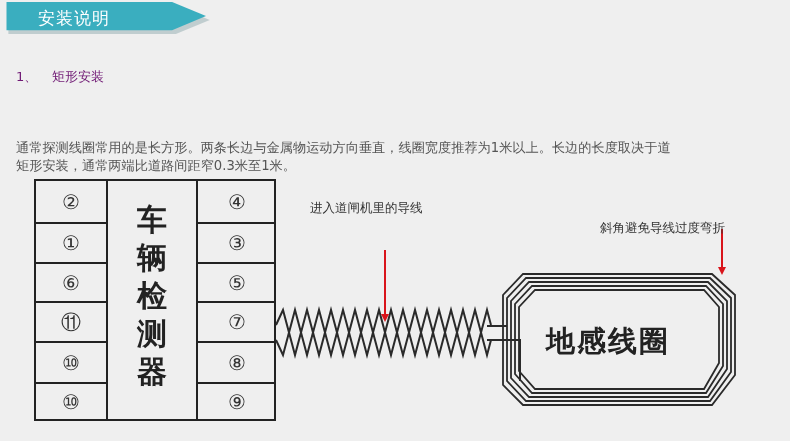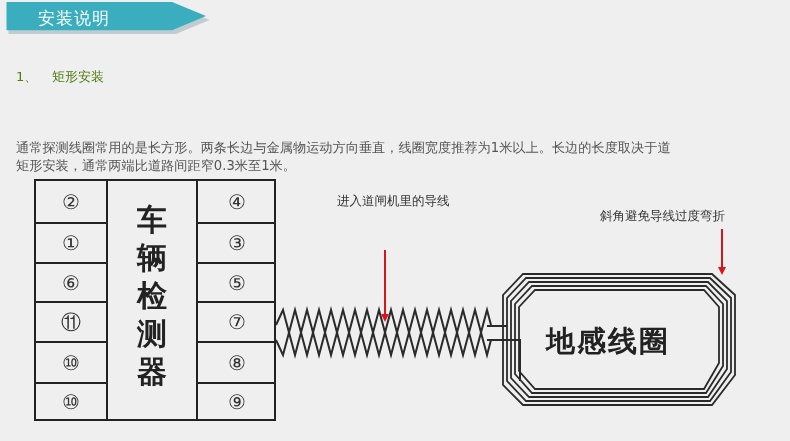--- a/index.html
+++ b/index.html
@@ -14,21 +14,21 @@
       position: absolute; left: 0; top: 0; width: 790px; height: 40px;
     }
     .banner-shape {
       position: absolute; left: 0; top: 2px; width: 220px; height: 32px;
     }
     .banner-title {
       position: absolute; left: 38px; top: 7px;
       font-size: 17px; color: #ffffff; letter-spacing: 1px;
     }
     .section-heading {
-      position: absolute; left: 16px; top: 68px; font-size: 13px; color: #4d7c0f;
+      position: absolute; left: 16px; top: 68px; font-size: 13px; color: #701a75;
     }
     .section-heading .num { display: inline-block; width: 36px; }
     .body-text {
       position: absolute; left: 16px; top: 103px; width: 770px;
       font-size: 13.2px; line-height: 18px; color: #555; margin-top: 36px;
     }
     .detector-table {
       position: absolute; left: 34px; top: 179px; width: 242px; height: 242px;
       border: 2px solid #222; box-sizing: border-box;
     }
@@ -125,19 +125,19 @@
   <g>
     <line x1="385" y1="250" x2="385" y2="316" stroke="#d9141b" stroke-width="2"></line>
     <polygon points="381,314 389,314 385,322" fill="#d9141b"></polygon>
   </g>
   <g>
     <line x1="722" y1="229" x2="722" y2="269" stroke="#d9141b" stroke-width="2"></line>
     <polygon points="718,267 726,267 722,275" fill="#d9141b"></polygon>
   </g>
 </svg>
 
-<div class="annot" style="left:310px;top:193px;margin-left:27px;">
+<div class="annot" style="left:310px;top:200px;">
   <div>进入道闸机里的导线</div>
 </div>
 
-<div class="annot" style="left:600px;top:208px;">斜角避免导线过度弯折</div>
+<div class="annot" style="left:600px;top:220px;">斜角避免导线过度弯折</div>
 
 <div class="coil-label">地感线圈</div>
 
 </body></html>

